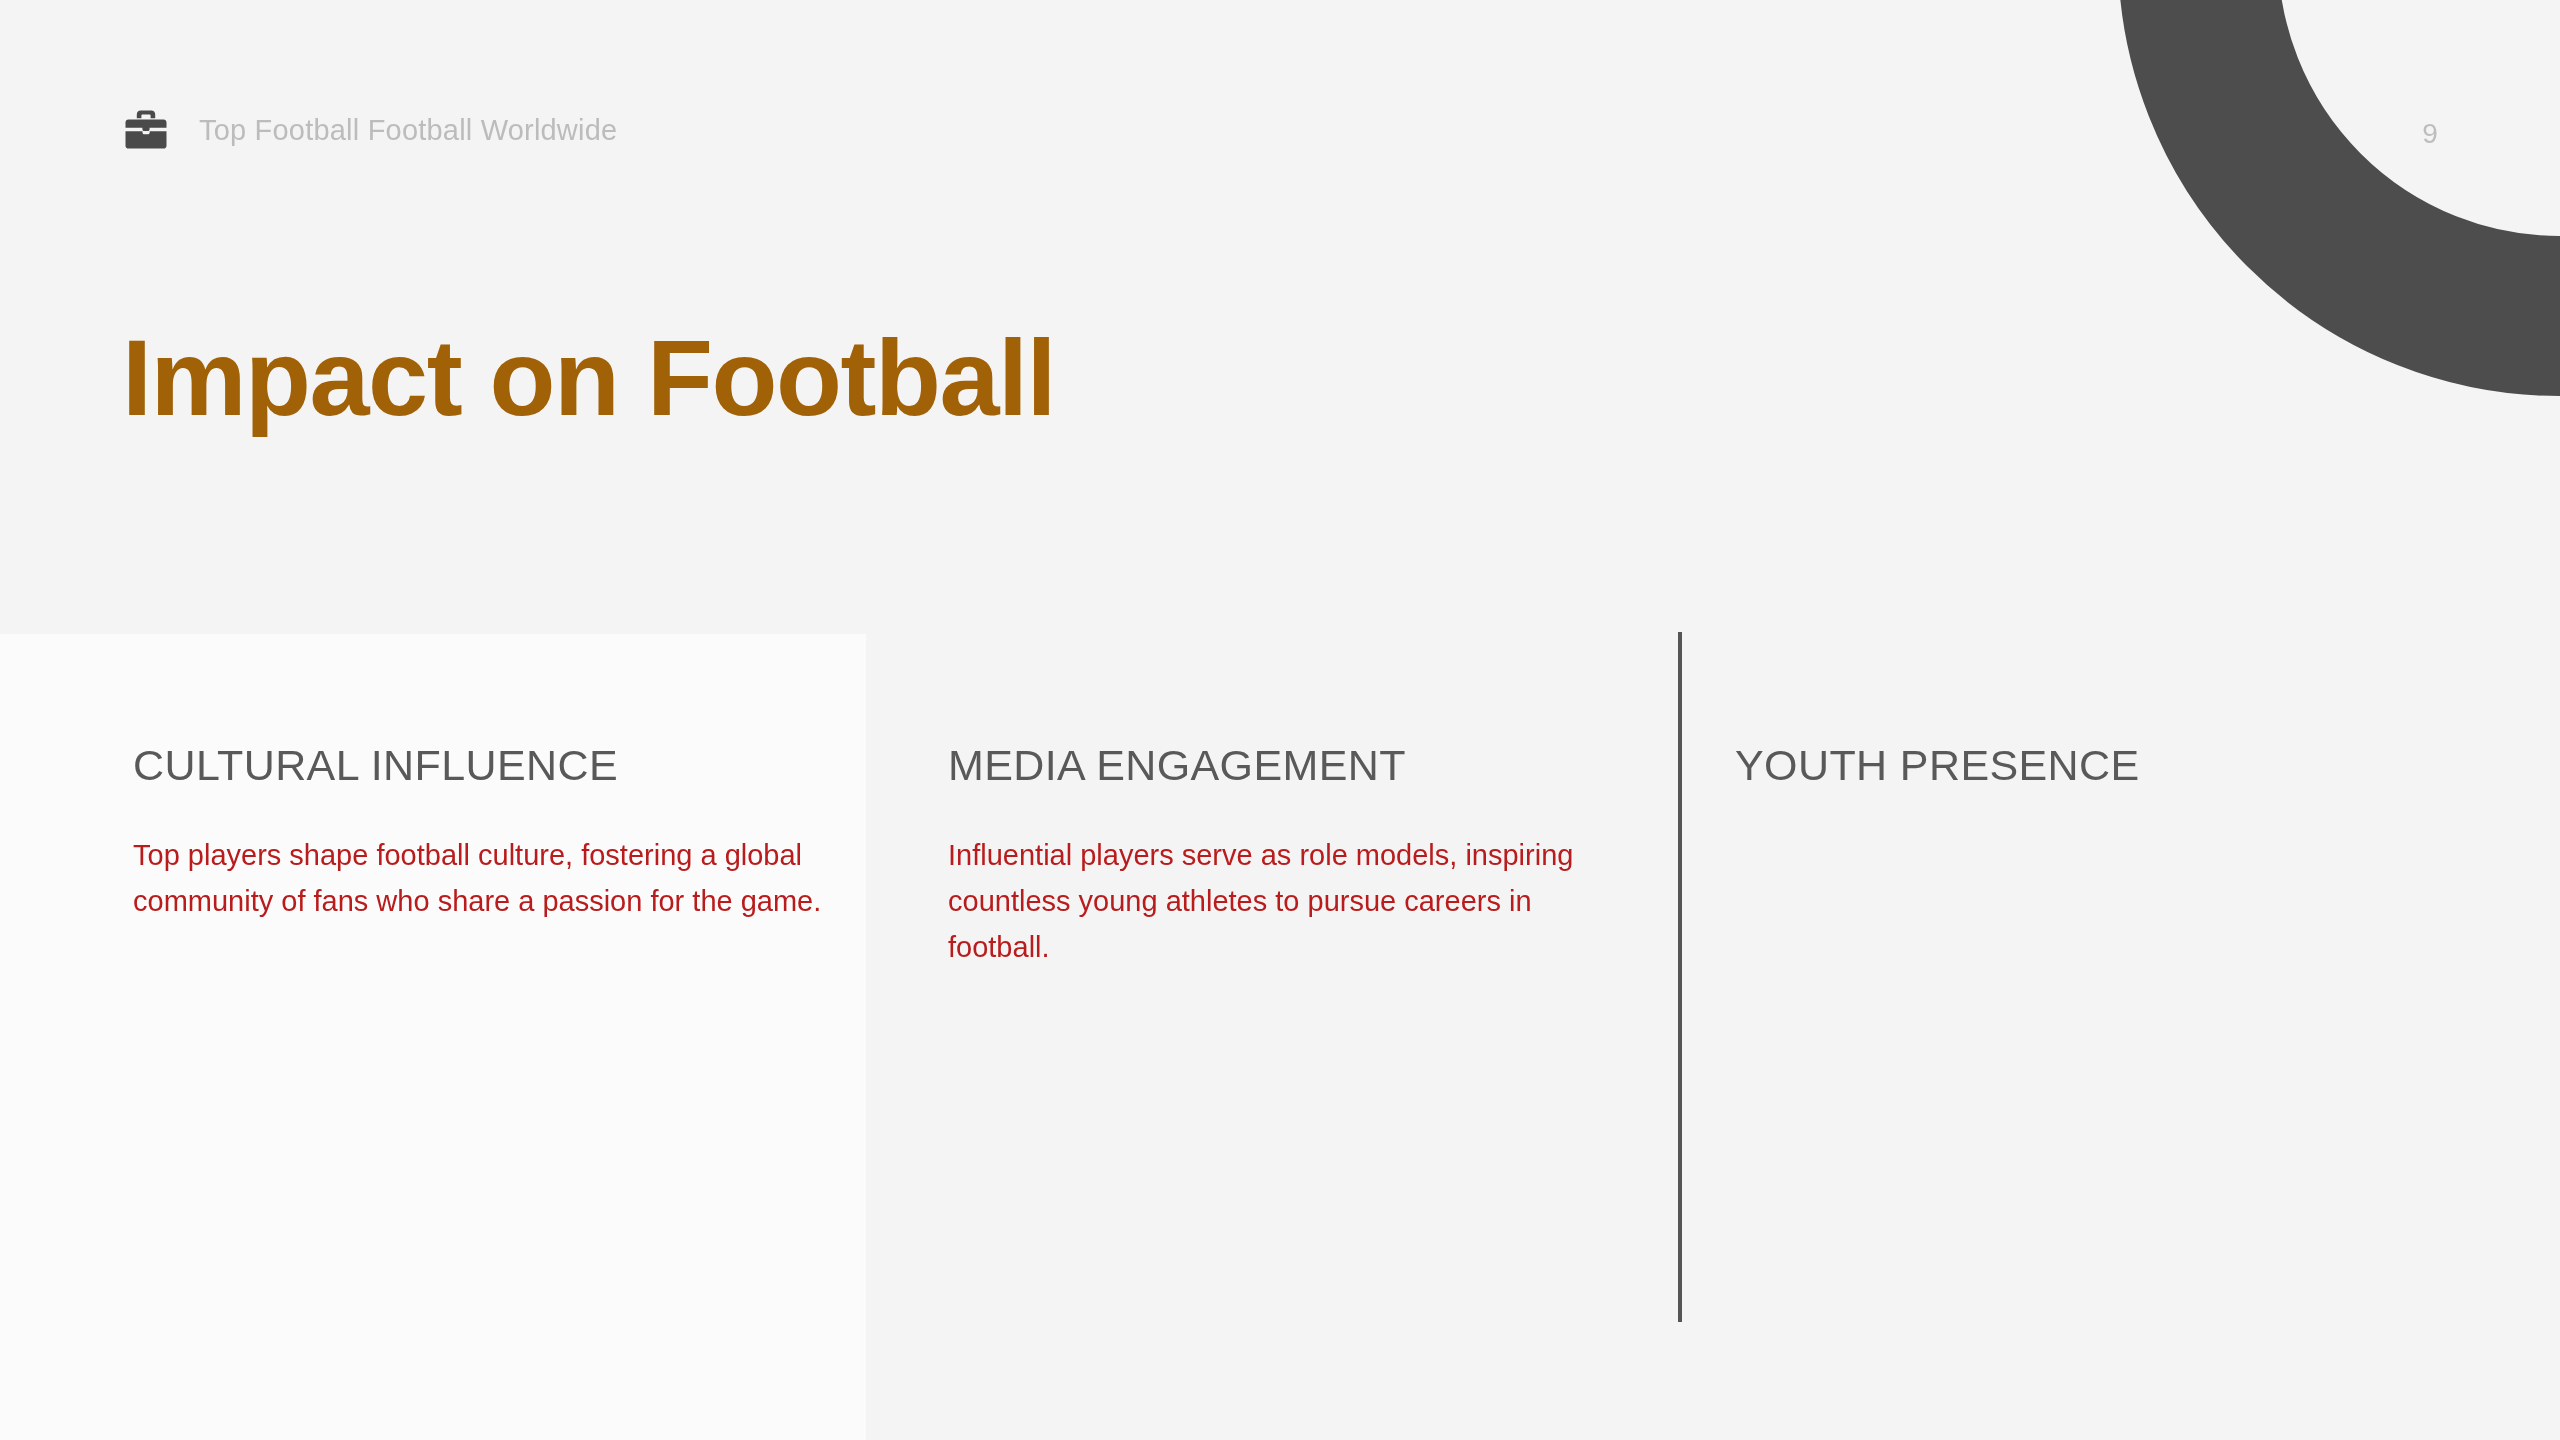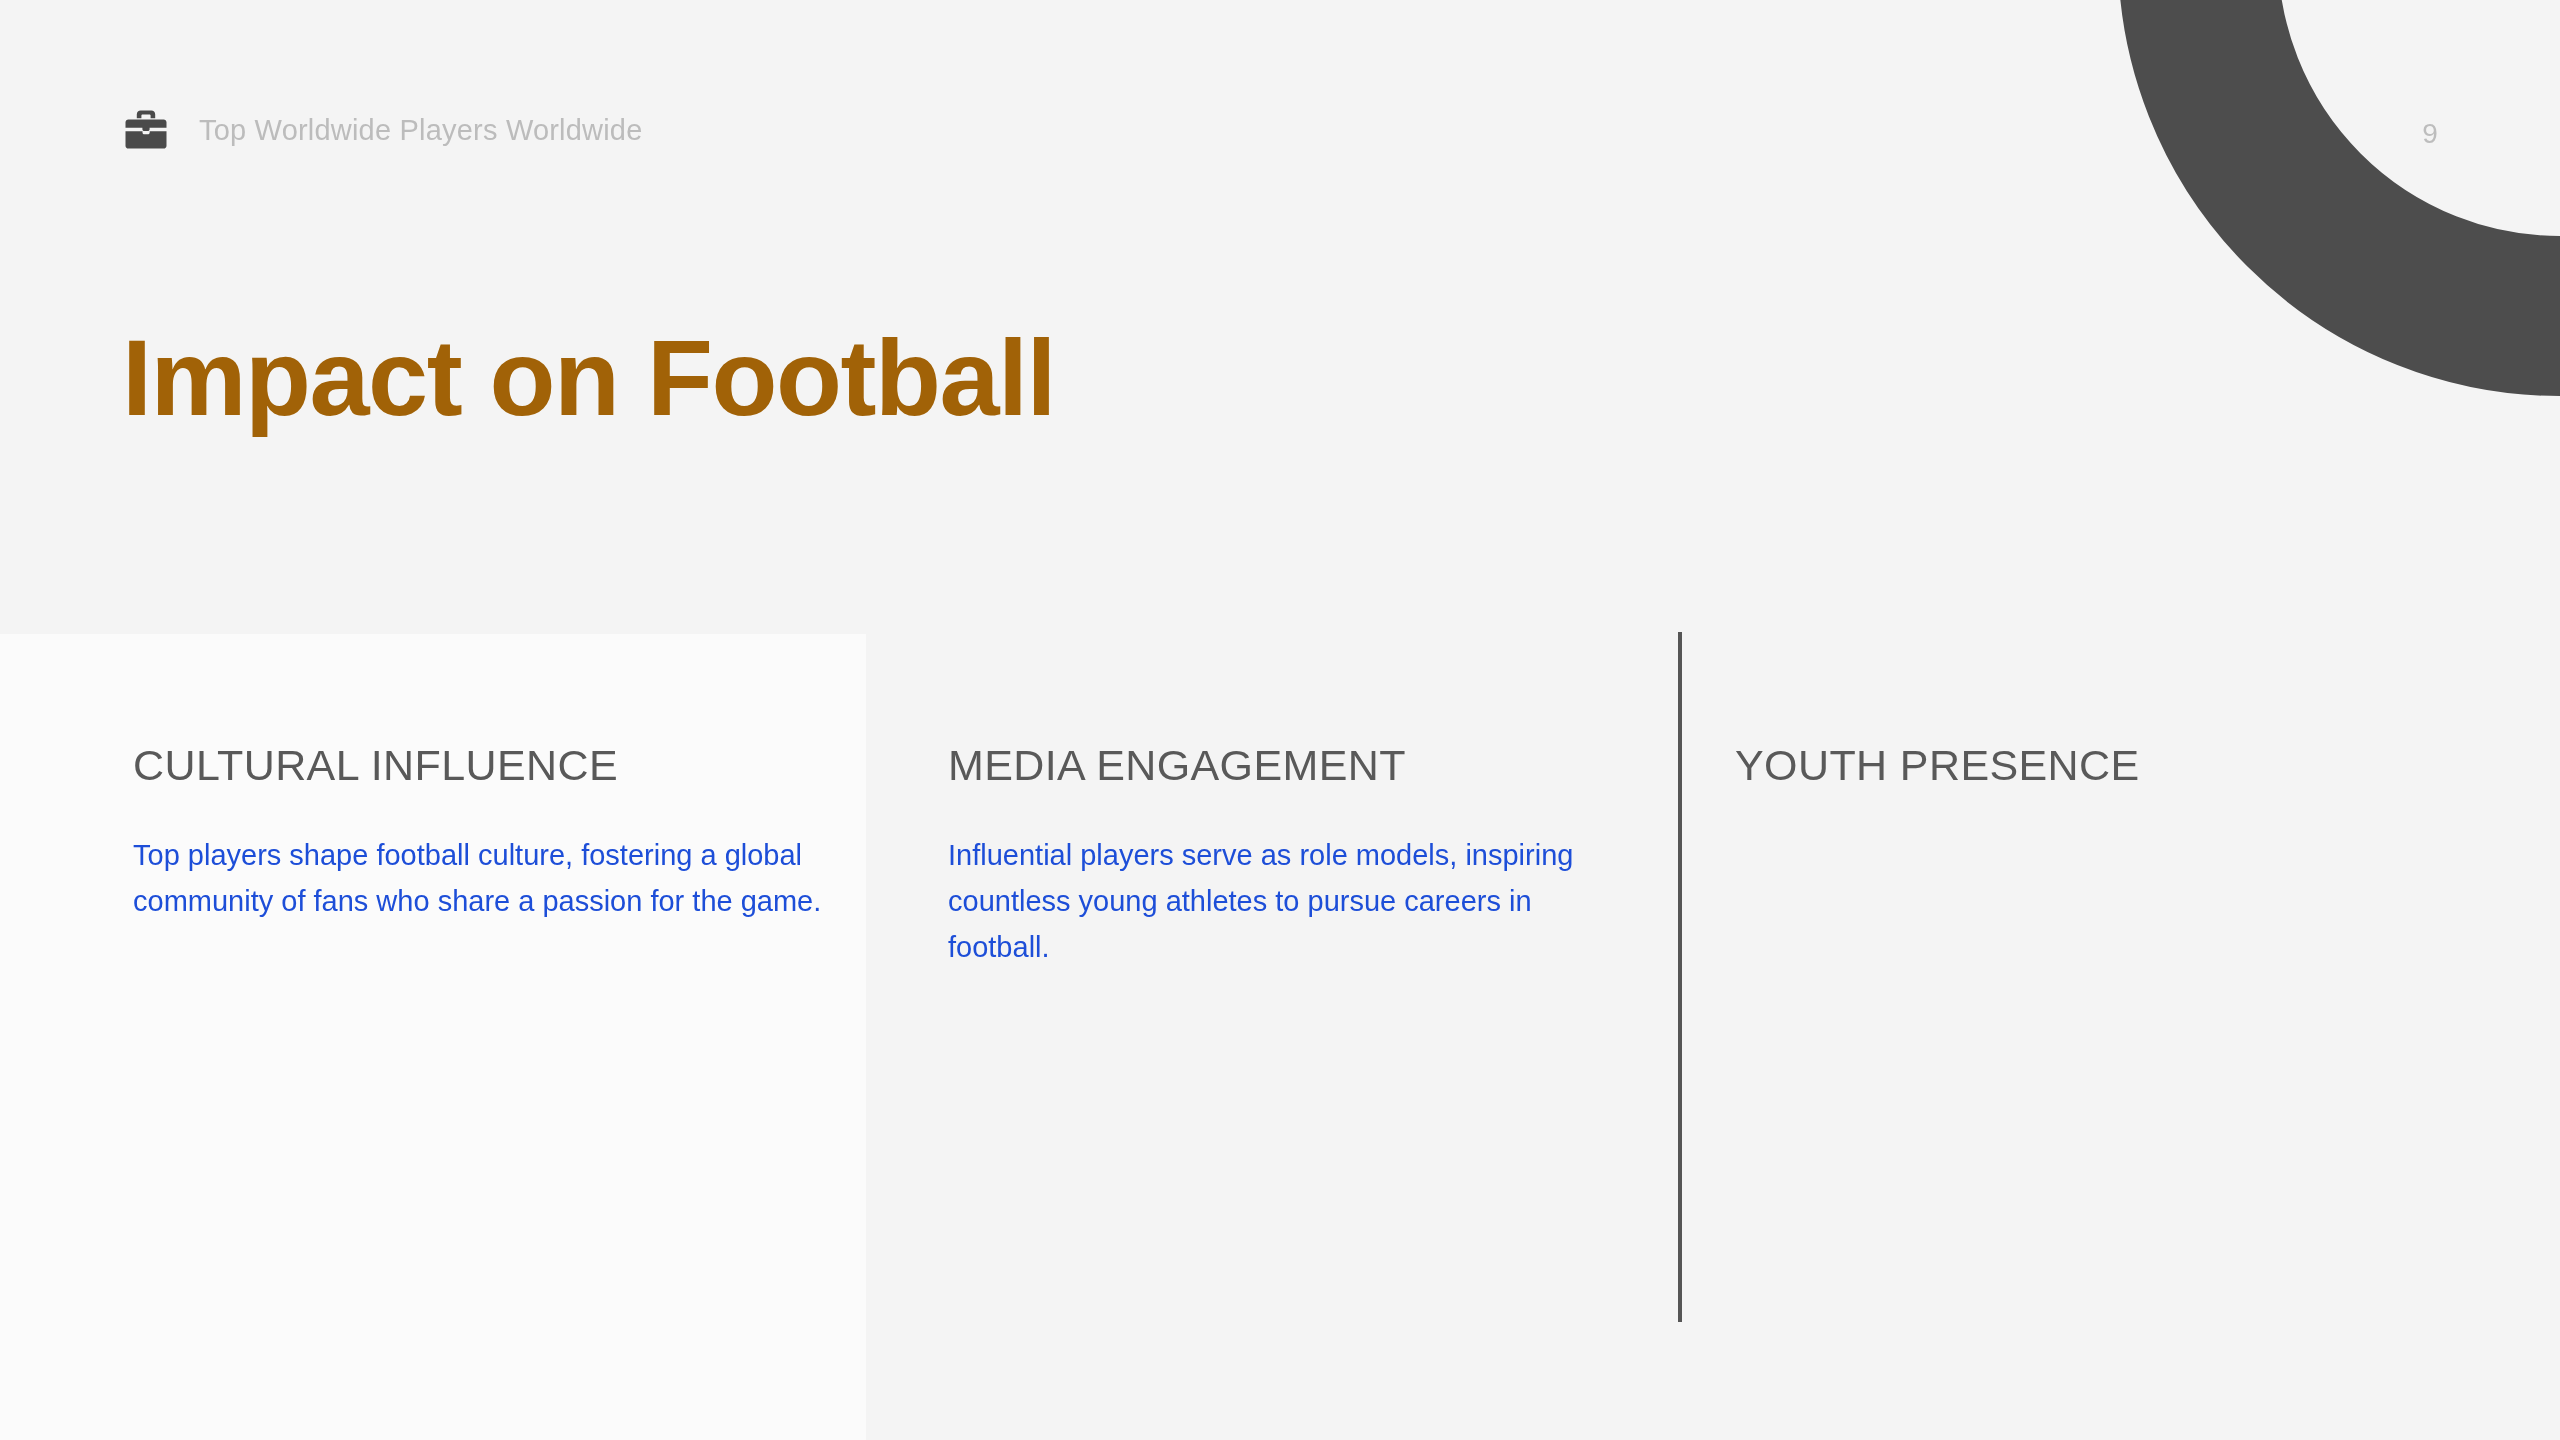--- a/index.html
+++ b/index.html
@@ -115,21 +115,21 @@
     font-weight: 400;
     color: #595959;
     letter-spacing: 0.4px;
     line-height: 1;
     margin: 0 0 46px 0;
     white-space: nowrap;
   }
   .col-body {
     font-size: 29px;
     font-weight: 400;
-    color: #1d4ed8;
+    color: #b91c1c;
     line-height: 1.58;
     margin: 0;
   }
 
   
   .divider {
     position: absolute;
     left: 1678px;
     top: 632px;
     width: 4px;
@@ -145,21 +145,21 @@
   <div class="deco-ring"></div>
 
   <div class="panel-left"></div>
 
   <div class="header">
     <svg class="brief-icon" viewBox="0 0 42 40" aria-hidden="true">
       <path fill="#4a4a4a" d="M15.6 0.6h10.8c2.1 0 3.8 1.7 3.8 3.8V8.2h-4.6V5.6c0-0.6-0.5-1.1-1.1-1.1h-7c-0.6 0-1.1 0.5-1.1 1.1v2.6h-4.6V4.4C11.8 2.3 13.5 0.6 15.6 0.6z"></path>
       <path fill="#4a4a4a" d="M3.4 9.4h35.2c1.6 0 2.9 1.3 2.9 2.9v5.4H24.6v1.6c0 1-0.8 1.8-1.8 1.8h-3.6c-1 0-1.8-0.8-1.8-1.8v-1.6H0.5v-5.4C0.5 10.7 1.8 9.4 3.4 9.4z"></path>
       <path fill="#4a4a4a" d="M0.5 21.3h17v1.2c0 1 0.8 1.8 1.8 1.8h3.6c1 0 1.8-0.8 1.8-1.8v-1.2h16.8v14.4c0 1.6-1.3 2.9-2.9 2.9H3.4c-1.6 0-2.9-1.3-2.9-2.9V21.3z"></path>
     </svg>
-    <span class="header-title">Top Worldwide Players Worldwide</span>
+    <span class="header-title">Top Football Football Worldwide</span>
   </div>
 
   <div class="page-number">9</div>
 
   <h1 class="slide-title">Impact on Football</h1>
 
   <div class="divider"></div>
 
   <div class="columns">
 

